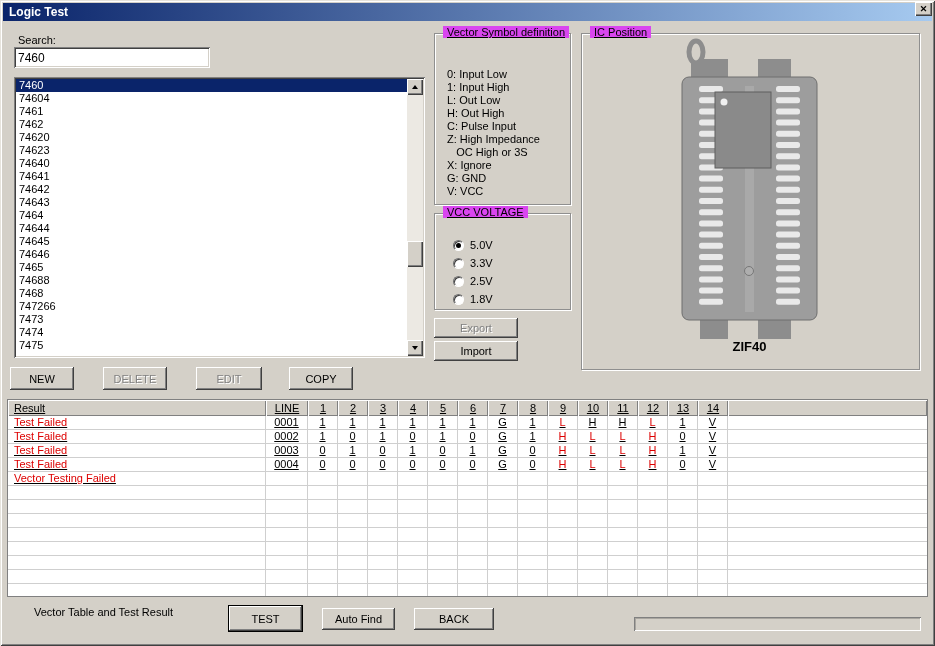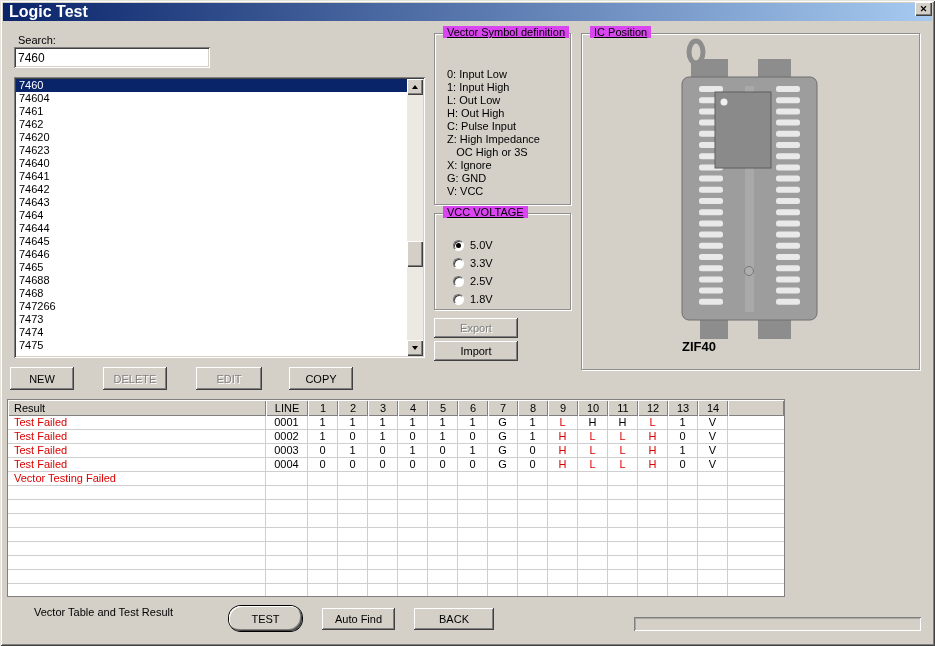--- a/index.html
+++ b/index.html
@@ -5,21 +5,21 @@
   *{margin:0;padding:0;box-sizing:border-box;}
   html,body{width:935px;height:646px;overflow:hidden;}
   body{font-family:"Liberation Sans",sans-serif;font-size:11px;color:#000;background:#d4d0c8;}
 
   .window{position:relative;width:935px;height:646px;background:#d4d0c8;
     box-shadow:inset 1px 1px 0 #e6e3dc, inset -1px -1px 0 #404040,
                inset 2px 2px 0 #fff, inset -2px -2px 0 #808080;}
 
   .titlebar{position:absolute;left:3px;top:3px;right:3px;height:18px;
     background:linear-gradient(90deg,var(--tb-from),var(--tb-to));
-    color:#fff;font-weight:bold;font-size:16px;display:flex;align-items:center;padding-left:6px;}
+    color:#fff;font-weight:bold;font-size:12px;display:flex;align-items:center;padding-left:6px;}
   .close-btn{position:absolute;right:3px;top:2px;width:17px;height:14px;background:#d4d0c8;
     box-shadow:inset 1px 1px 0 #fff, inset -1px -1px 0 #404040, inset -2px -2px 0 #808080;
     display:flex;align-items:center;justify-content:center;font-size:9px;font-weight:bold;color:#000;cursor:default;}
 
   .label{position:absolute;white-space:pre;}
 
   .textbox{position:absolute;border:none;outline:none;background:#fff;
     font:12px "Liberation Sans",sans-serif;padding:2px 4px;
     box-shadow:inset 1px 1px 0 #808080, inset -1px -1px 0 #fff, inset 2px 2px 0 #404040, inset -2px -2px 0 #d4d0c8;}
 
@@ -49,24 +49,24 @@
   .group-title{position:absolute;top:-8px;left:8px;background:#d946ef;padding:0 4px;white-space:nowrap;text-decoration:underline;}
 
   .sym-lines{position:absolute;left:12px;top:34px;line-height:13px;white-space:pre;}
 
   .vcc-options{position:absolute;left:18px;top:22px;}
   .radio-row{display:flex;align-items:center;height:18px;}
   .radio{width:11px;height:11px;border-radius:50%;background:#fff;margin-right:6px;position:relative;
     border:1px solid;border-color:#6e6e6e #fff #fff #6e6e6e;box-shadow:inset 1px 1px 0 #404040;}
   .radio.on::after{content:"";position:absolute;left:2px;top:2px;width:5px;height:5px;border-radius:50%;background:#000;}
 
-  .zif-label{position:absolute;left:100px;top:305px;width:135px;font-weight:bold;font-size:13px;}
-
-  .rtable{position:absolute;left:7px;top:399px;width:778px;height:198px;background:#fff;
-    border:1px solid #808080;overflow:hidden;}
+  .zif-label{position:absolute;left:100px;top:305px;width:135px;text-align:center;font-weight:bold;font-size:13px;}
+
+  .rtable{position:absolute;left:7px;top:399px;width:921px;height:198px;background:#fff;
+    border:1px solid #808080;overflow:hidden;text-decoration:underline;}
   .thead{display:flex;height:16px;background:#d4d0c8;}
   .hc{flex:none;display:flex;align-items:center;justify-content:center;font-size:11px;
     box-shadow:inset 1px 1px 0 #fff, inset -1px -1px 0 #808080;}
   .hc.result{justify-content:flex-start;padding-left:6px;}
   .hc.fill{flex:1;}
   .trow{display:flex;height:14px;}
   .tc{flex:none;font-size:11px;line-height:13px;text-align:center;overflow:hidden;white-space:nowrap;
     border-right:1px solid #cfcfcf;border-bottom:1px solid #cfcfcf;}
   .tc.result{text-align:left;padding-left:6px;}
   .tc.fill{flex:1;border-right:none;}
@@ -486,18 +486,18 @@
           <div class="tc w-v"></div>
           <div class="tc w-v"></div>
           <div class="tc w-v"></div>
           <div class="tc w-v"></div>
           <div class="tc fill"></div>
         </div>
       </div>
   </div>
 
   <div class="label" style="left:16px;top:606px;margin-left:18px;">Vector Table and Test Result</div>
-  <button class="btn default" style="left:229px;top:606px;width:73px;height:25px;border-radius:12px;">TEST</button>
+  <button class="btn default" style="left:229px;top:606px;width:73px;height:25px;">TEST</button>
   <button class="btn" style="left:322px;top:608px;width:73px;height:22px;">Auto Find</button>
   <button class="btn" style="left:414px;top:608px;width:80px;height:22px;">BACK</button>
   <div class="progress"></div>
 
 </div>
 
 </body></html>

